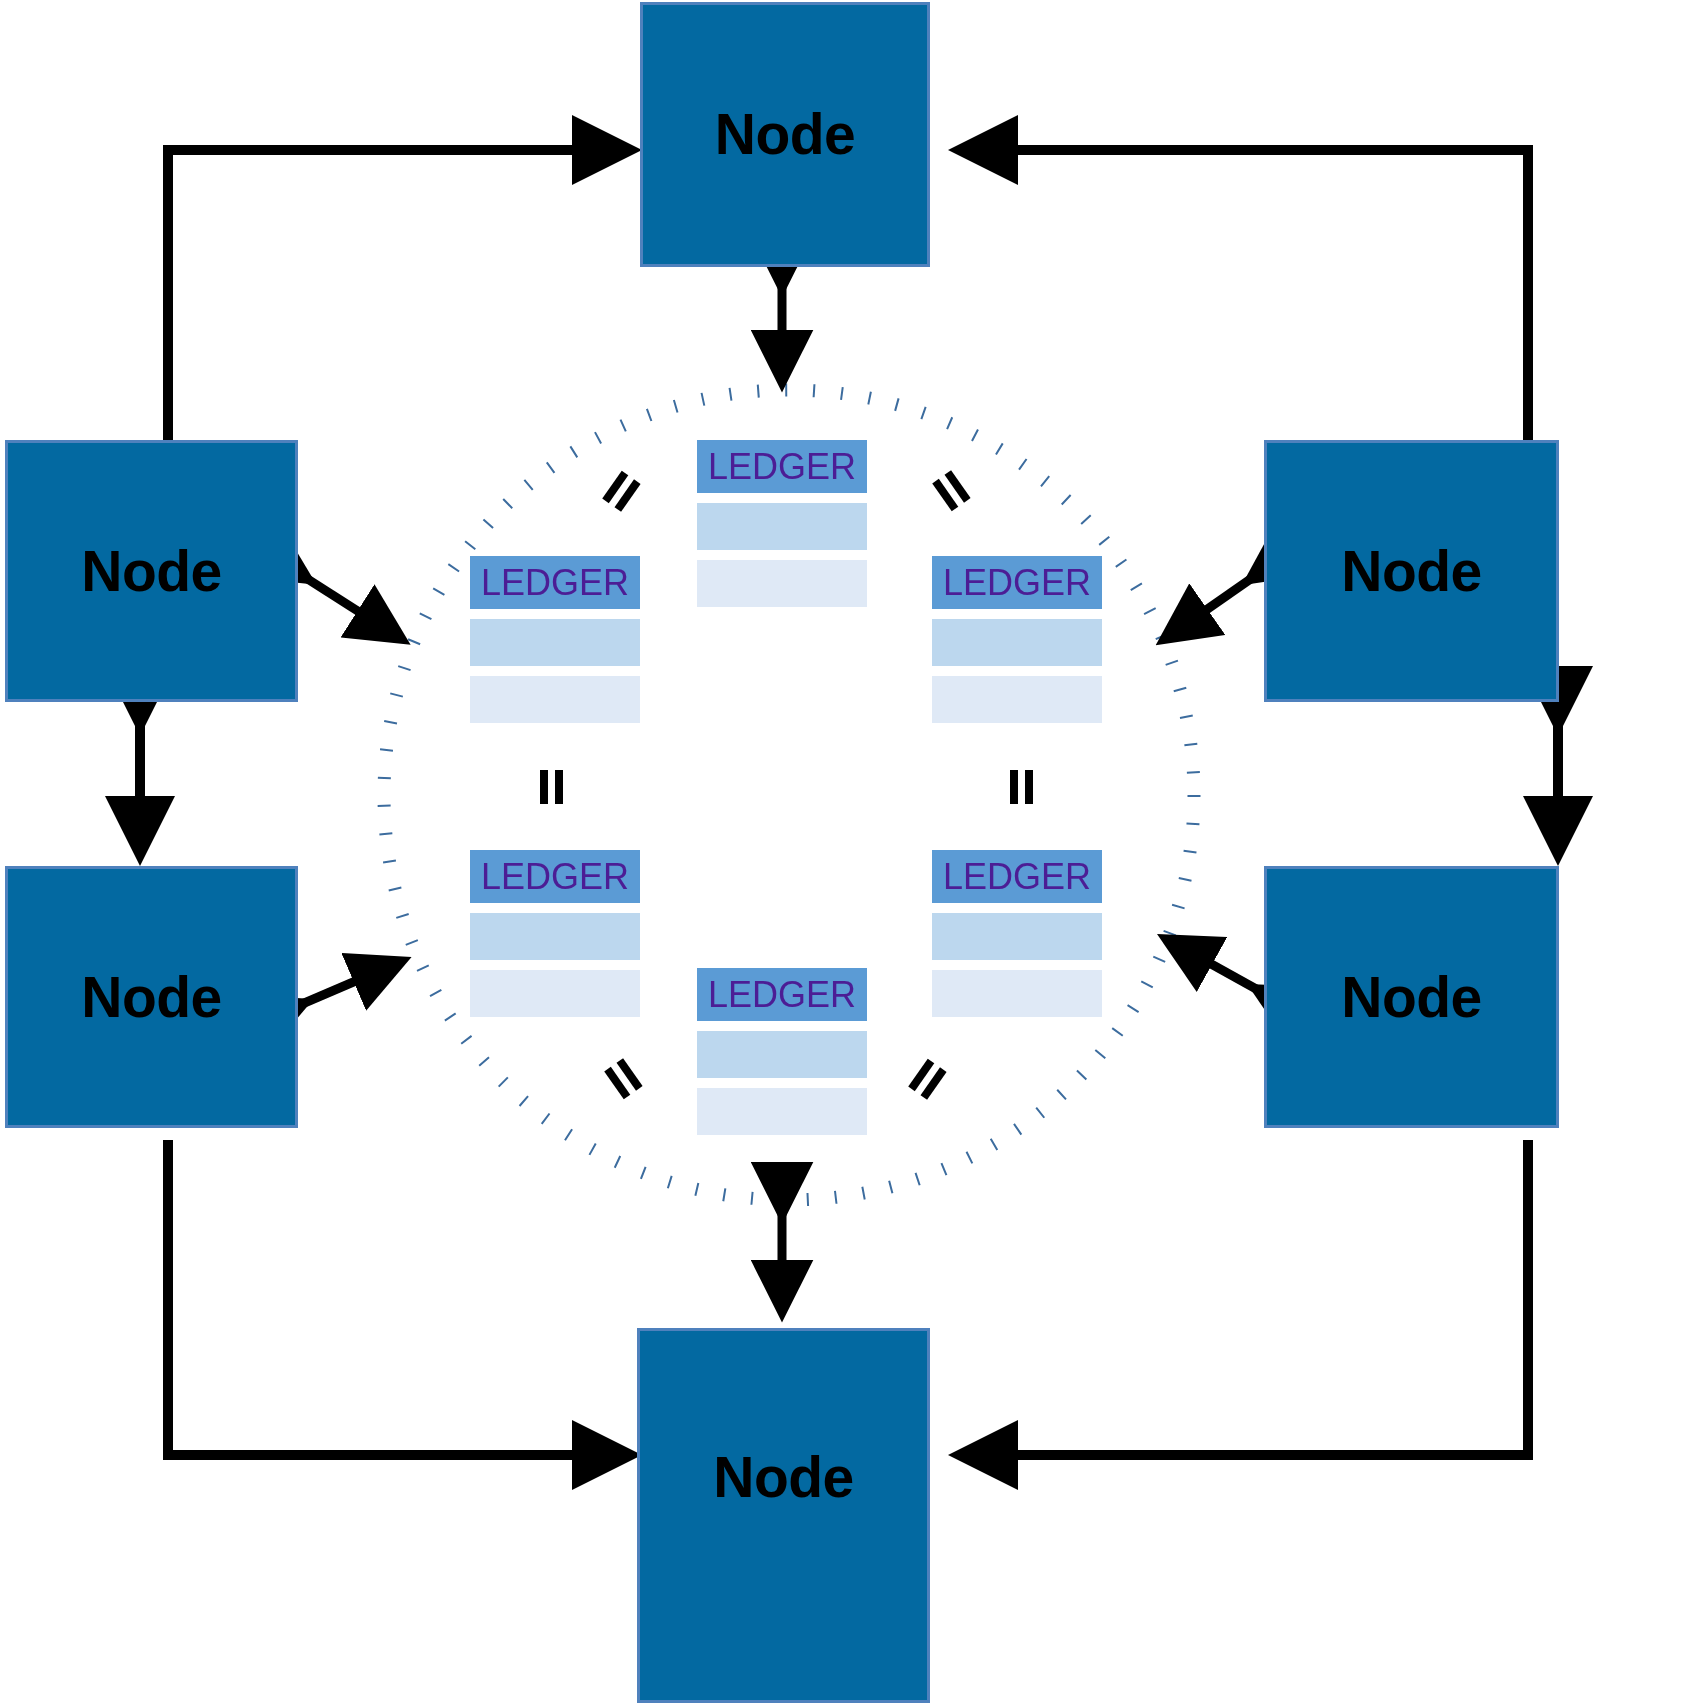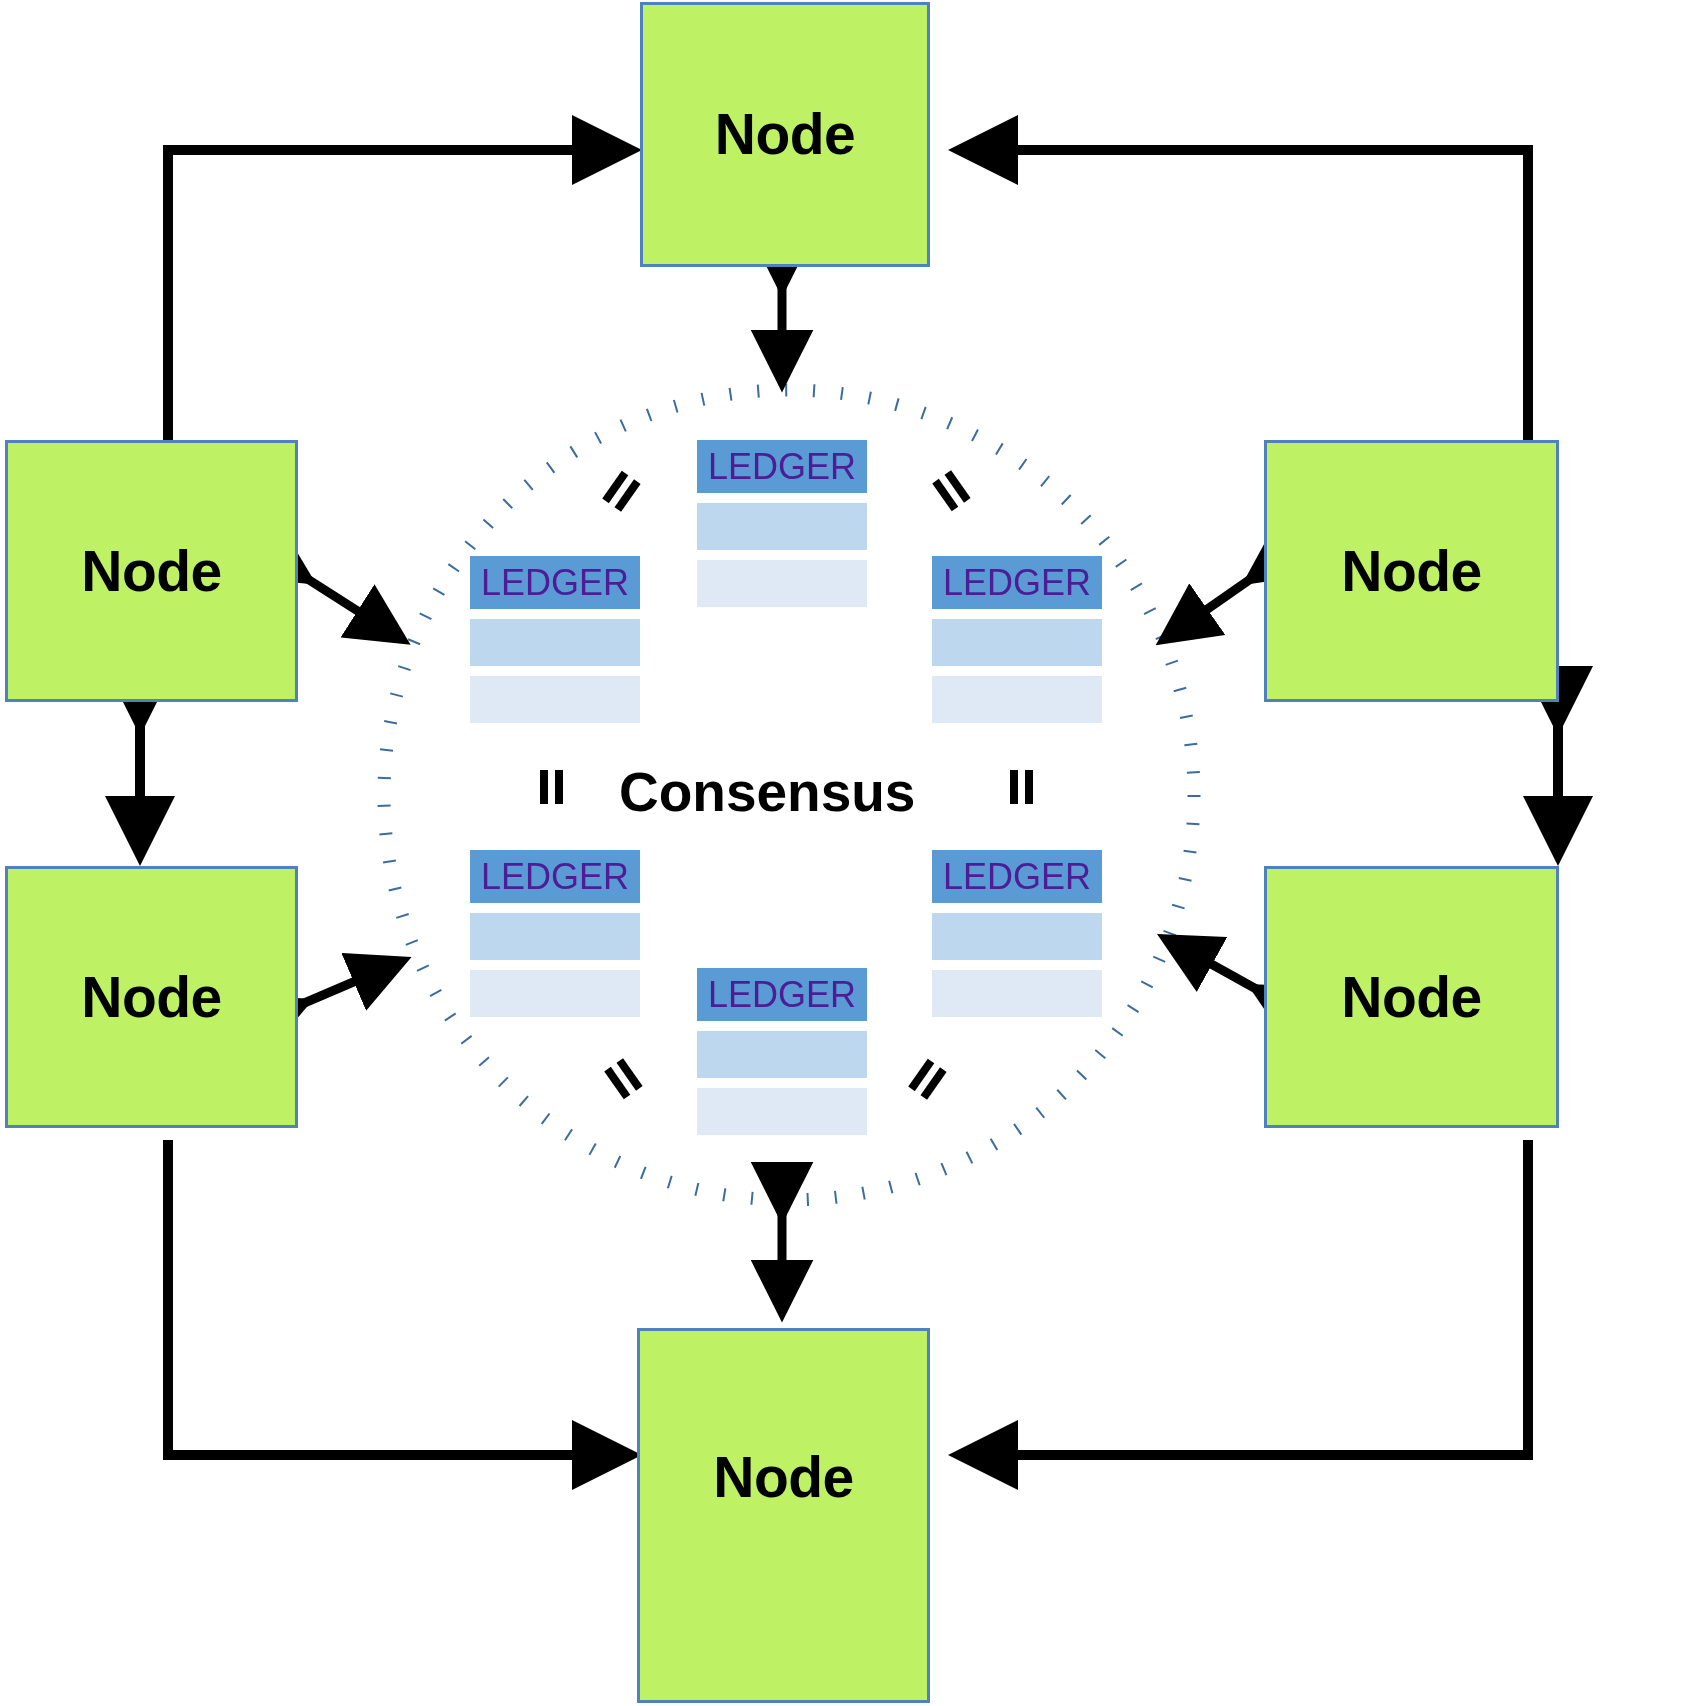--- a/index.html
+++ b/index.html
@@ -9,21 +9,21 @@
     background:#ffffff;
     font-family:"Liberation Sans", sans-serif;
     overflow:hidden;
   }
   #wires{position:absolute;left:0;top:0;width:1698px;height:1706px;}
 
   
   .node{
     position:absolute;
     box-sizing:border-box;
-    background:#bef264;
+    background:#0369a1;
     border:3px solid #4f81bd;
     display:flex;align-items:center;justify-content:center;
   }
   .node-label{
     font-size:57px;
     font-weight:bold;
     color:#000000;
     letter-spacing:-0.5px;
     line-height:1;
   }
@@ -219,15 +219,14 @@
   </div>
   <div class="eq" style="left:606px;top:1062px;transform:rotate(-35deg);">
     <i class="a"></i>
       <i class="b"></i>
   </div>
   <div class="eq" style="left:910px;top:1062px;transform:rotate(35deg);">
     <i class="a"></i>
       <i class="b"></i>
   </div>
 
-  <div class="consensus" style="left:619px;top:765px;">Consensus</div>
 
 </div>
 
 </body></html>

